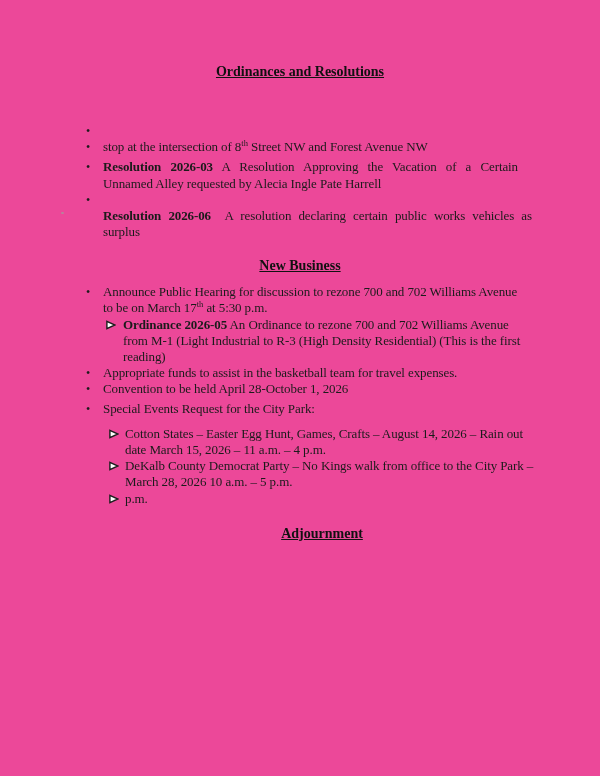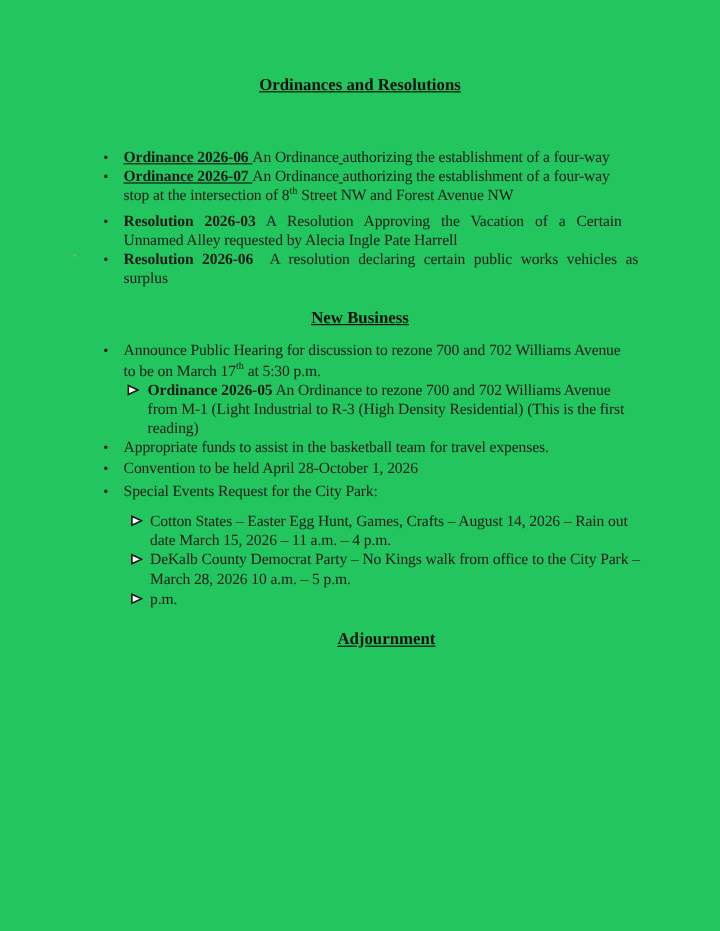--- a/index.html
+++ b/index.html
@@ -1,17 +1,17 @@
 <!DOCTYPE html>
 <html><head>
 <meta charset="utf-8">
 <style>
   html,body{margin:0;padding:0;background:#e9e9e9;}
   .page{
-    width:600px;height:776px;background:#22c55e;position:relative;
+    width:600px;height:776px;background:#ec4899;position:relative;
     font-family:"Liberation Serif","DejaVu Serif",serif;
     font-size:13px;color:#1b1b1b;box-sizing:border-box;
     padding-top:63px;overflow:hidden;letter-spacing:-0.1px;
     margin:0 auto;
   }
   .heading{
     font-size:14px;font-weight:bold;text-decoration:underline;
     text-align:center;line-height:18px;color:#111;letter-spacing:0;
   }
   .item{display:flex;line-height:16.2px;}
@@ -45,41 +45,39 @@
 </head>
 <body>
 
 <div class="page">
   <div class="scan-artifact"></div>
   <div>
       <div class="heading" data-block="h-ordinances">Ordinances and Resolutions</div>
       <div class="item b1" data-block="ord-06">
         <span class="marker">•</span>
         <div class="content">
-          <div class="line"><span class="seg b u">Ordinance 2026-06 </span><span class="seg">An Ordinance</span><span class="seg u"> </span><span class="seg">authorizing the establishment of a four-way</span></div>
         </div>
       </div>
       <div class="item b1" data-block="ord-07">
         <span class="marker">•</span>
         <div class="content">
-          <div class="line"><span class="seg b u">Ordinance 2026-07 </span><span class="seg">An Ordinance</span><span class="seg u"> </span><span class="seg">authorizing the establishment of a four-way</span></div>
           <div class="line"><span class="seg">stop at the intersection of 8</span><sup class="seg">th</sup><span class="seg"> Street NW and Forest Avenue NW</span></div>
         </div>
       </div>
       <div class="item b1" data-block="res-03">
         <span class="marker">•</span>
         <div class="content">
           <div class="line" style="word-spacing: 6px;"><span class="seg b">Resolution 2026-03</span><span class="seg"> A Resolution Approving the Vacation of a Certain</span></div>
           <div class="line"><span class="seg">Unnamed Alley requested by Alecia Ingle Pate Harrell</span></div>
         </div>
       </div>
       <div class="item b1" data-block="res-06">
         <span class="marker">•</span>
         <div class="content">
-          <div class="line" style="word-spacing: 4px;"><span class="seg b">Resolution 2026-06</span><span class="seg">  A resolution declaring certain public works vehicles as</span></div>
+          <div class="line" style="word-spacing: 4px; margin-top: 16px;"><span class="seg b">Resolution 2026-06</span><span class="seg">  A resolution declaring certain public works vehicles as</span></div>
           <div class="line"><span class="seg">surplus</span></div>
         </div>
       </div>
       <div class="heading" data-block="h-new-business">New Business</div>
       <div class="item b1" data-block="announce">
         <span class="marker">•</span>
         <div class="content">
           <div class="line"><span class="seg">Announce Public Hearing for discussion to rezone 700 and 702 Williams Avenue</span></div>
           <div class="line"><span class="seg">to be on March 17</span><sup class="seg">th</sup><span class="seg"> at 5:30 p.m.</span></div>
         </div>

